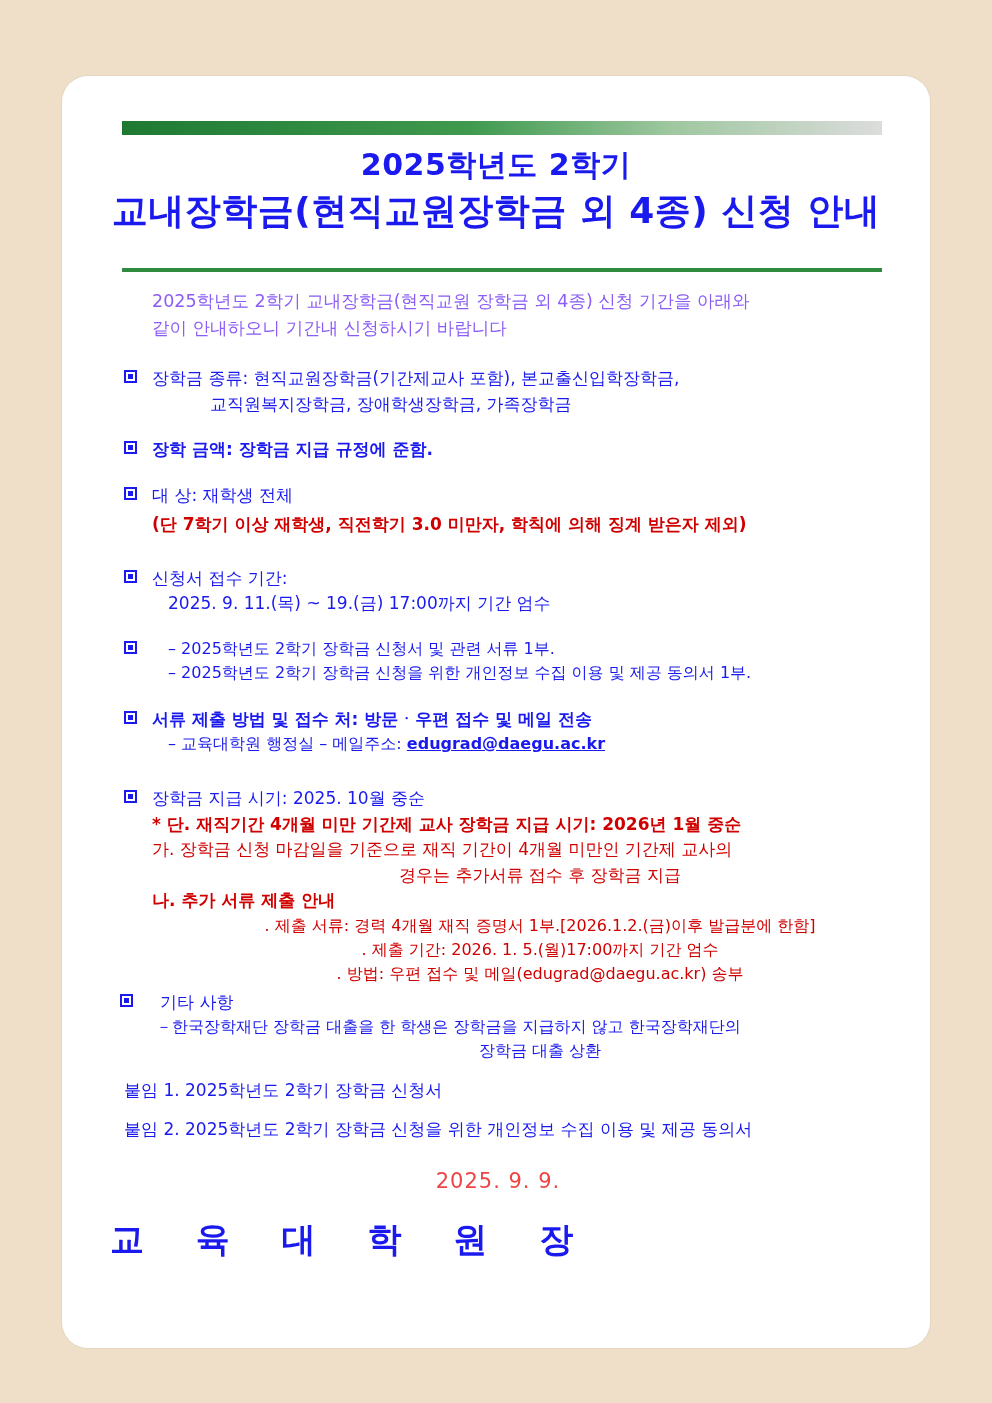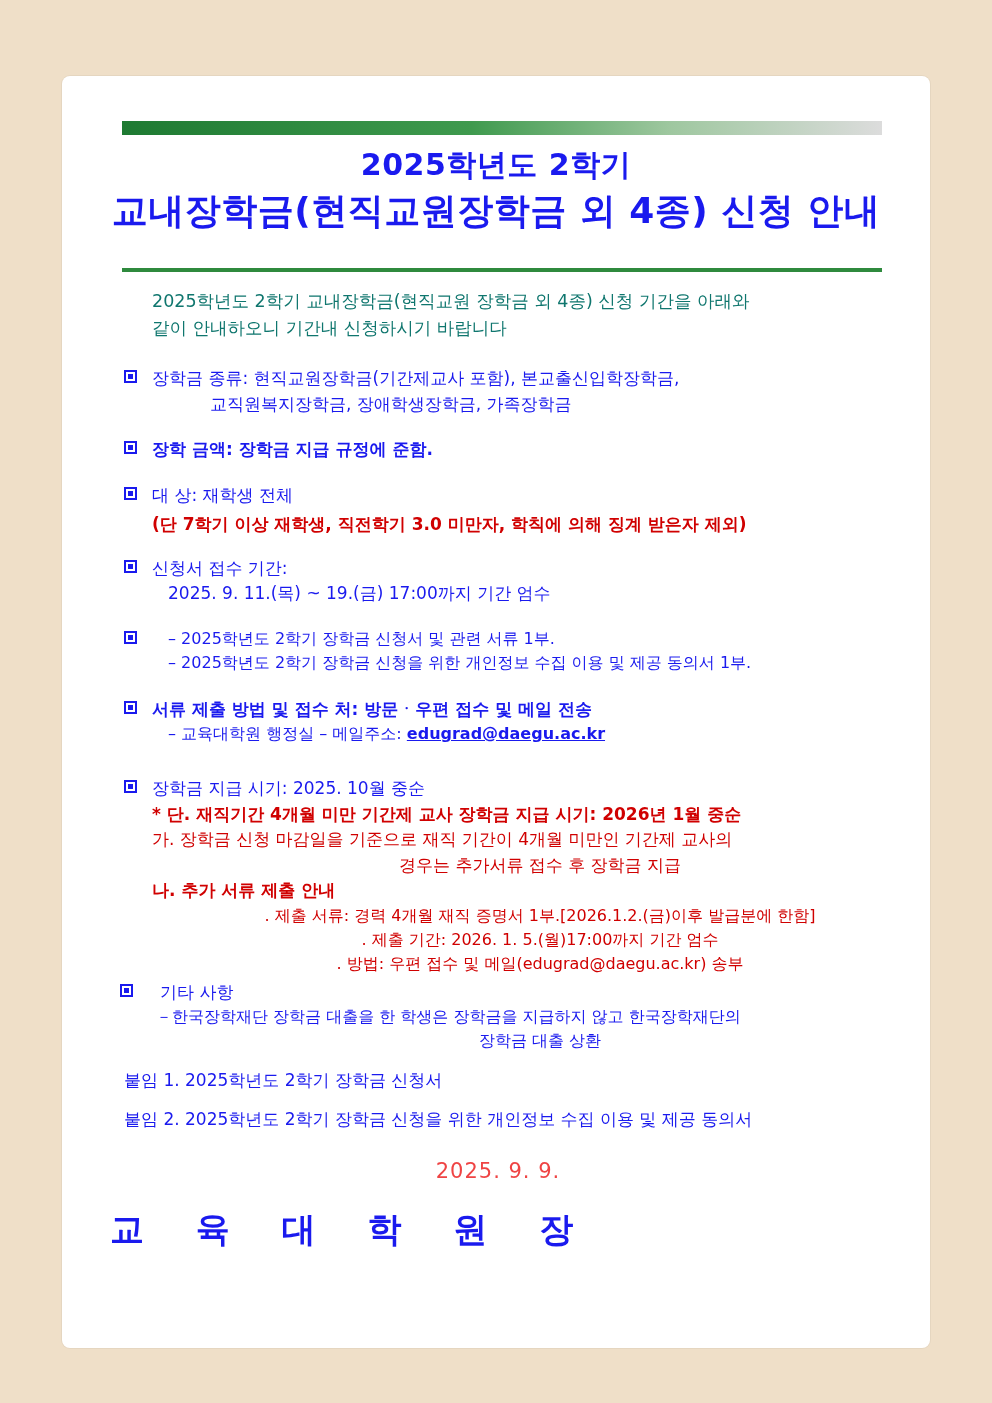--- a/index.html
+++ b/index.html
@@ -13,21 +13,21 @@
     font-family: "DejaVu Sans", "Liberation Sans", sans-serif;
     overflow: hidden;
   }
   .page {
     position: absolute;
     left: 62px;
     top: 76px;
     width: 868px;
     height: 1272px;
     background: #ffffff;
-    border-radius: 8px;
+    border-radius: 26px;
     box-shadow: 0 0 0 1px rgba(0,0,0,0.04);
   }
   .inner {
     position: absolute;
     left: 0;
     top: 0;
     right: 0;
     bottom: 0;
     padding: 0 28px;
     box-sizing: border-box;
@@ -71,21 +71,21 @@
     height: 4px;
     background: #2f8a3e;
   }
   .body-area {
     position: absolute;
     left: 28px;
     top: 212px;
     right: 24px;
   }
   .intro {
-    color: #0f766e;
+    color: #8b5cf6;
     font-size: 17.5px;
     line-height: 1.55;
     padding: 0 34px 0 62px;
     font-weight: 500;
   }
   .blk {
     position: relative;
     padding-left: 62px;
     margin-top: 17px;
     color: #1a1aee;
@@ -178,21 +178,21 @@
         <span class="bullet"></span>
         <span class="ln">장학 금액: 장학금 지급 규정에 준함.</span>
       </div>
 
       <div class="blk" style="margin-top:20px;">
         <span class="bullet"></span>
         <span class="ln">대 상: 재학생 전체</span>
         <span class="ln red bold" style="margin-top:4px;">(단 7학기 이상 재학생, 직전학기 3.0 미만자, 학칙에 의해 징계 받은자 제외)</span>
       </div>
 
-      <div class="blk" style="margin-top:18px;">
+      <div class="blk" style="margin-top:28px;">
         <span class="bullet"></span>
         <span class="ln">신청서 접수 기간:</span>
         <span class="ln ind4">2025. 9. 11.(목) ~ 19.(금) 17:00까지 기간 엄수</span>
       </div>
 
       <div class="blk" style="margin-top:20px;">
         <span class="bullet"></span>
         <span class="ln ind4 small">– 2025학년도 2학기 장학금 신청서 및 관련 서류 1부.</span>
         <span class="ln ind4 small">– 2025학년도 2학기 장학금 신청을 위한 개인정보 수집 이용 및 제공 동의서 1부.</span>
       </div>

